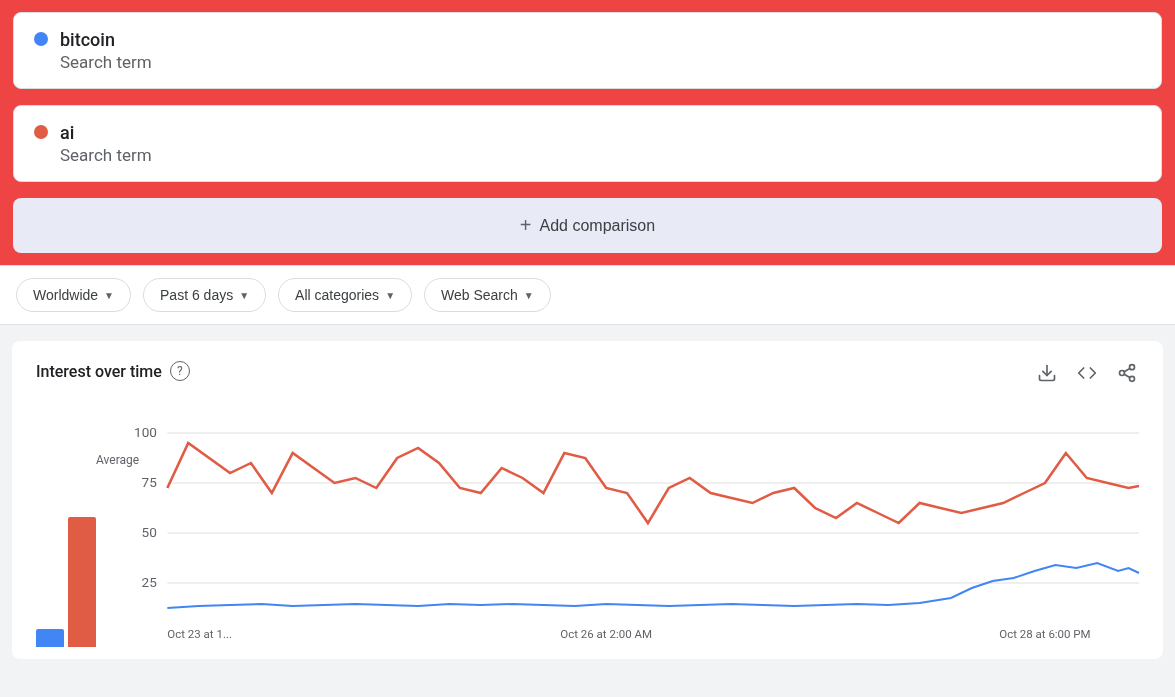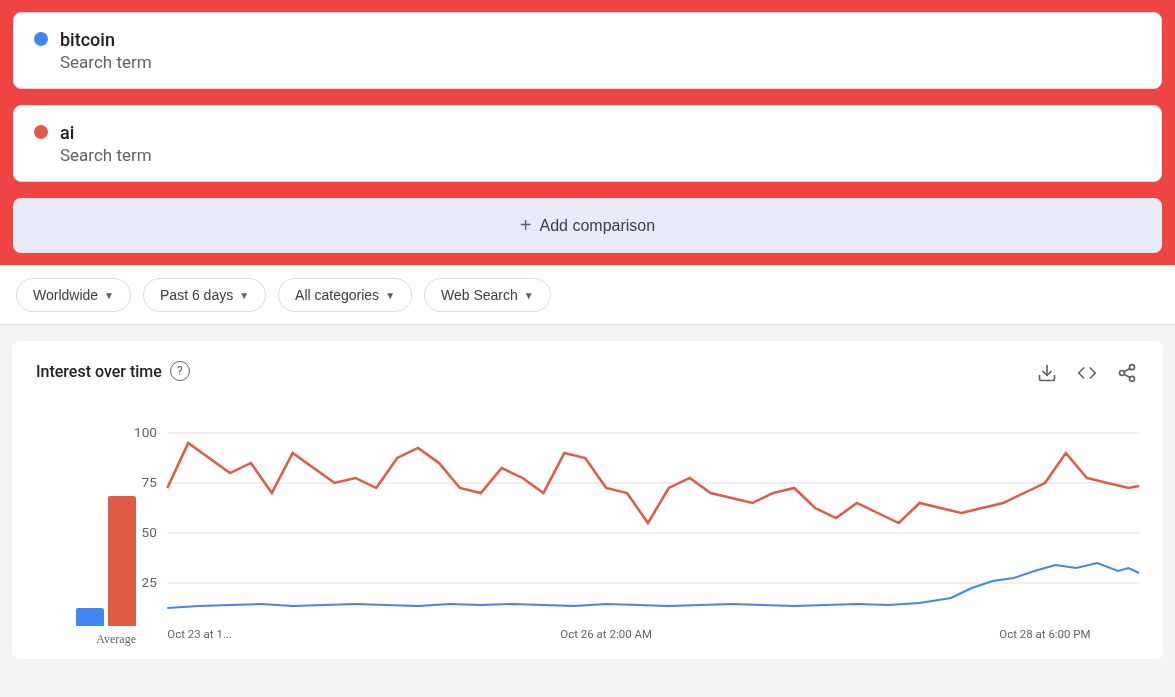--- a/index.html
+++ b/index.html
@@ -163,25 +163,24 @@
     }
 
     .chart-area {
       display: flex;
       align-items: flex-end;
       gap: 0;
     }
 
     .avg-bars {
       display: flex;
-      flex-direction: column;
-      align-items: flex-end;
+      flex-direction: row;
+      align-items: flex-start;
       width: 100px;
       flex-shrink: 0;
-      font-family: Liberation Serif, serif;
     }
 
     .bars-container {
       display: flex;
       align-items: flex-end;
       gap: 4px;
       height: 200px;
     }
 
     .bar {

